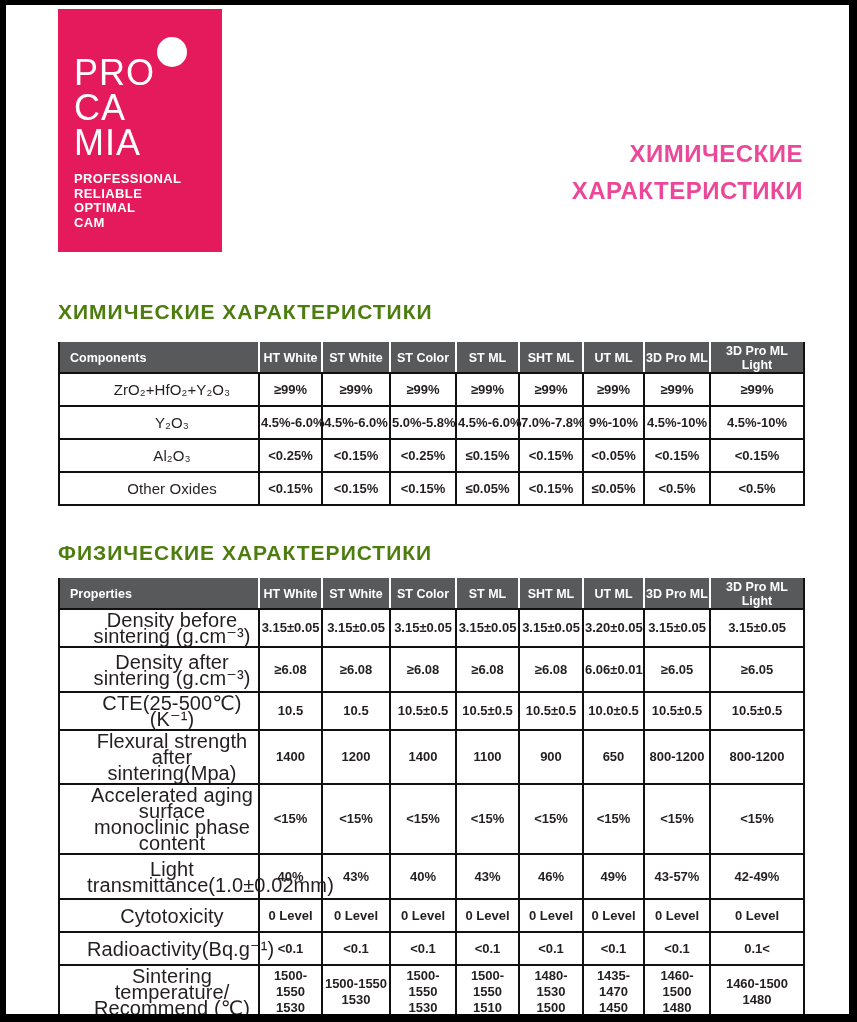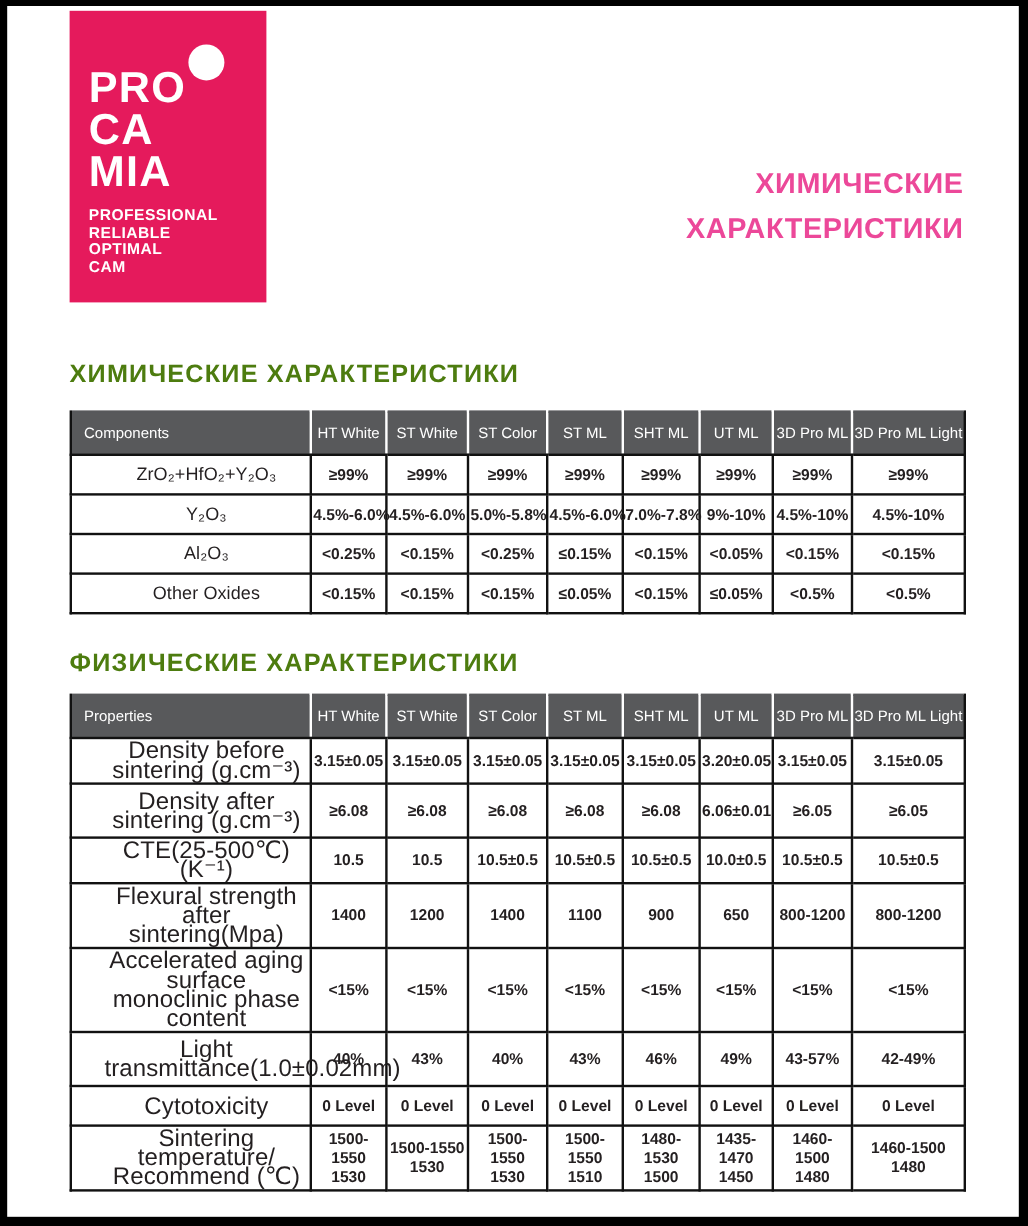--- a/index.html
+++ b/index.html
@@ -30,21 +30,21 @@
     position: absolute;
     left: 99px; top: 28px;
     width: 30px; height: 30px;
     border-radius: 50%;
     background: #fff;
   }
   .logo-big {
     position: absolute;
     left: 16px; top: 46px;
     font-size: 36px;
-    font-weight: bold;
+    font-weight: normal;
     line-height: 35px;
     letter-spacing: 1px;
   }
   .logo-small {
     position: absolute;
     left: 16px; top: 163px;
     font-size: 13px;
     font-weight: bold;
     line-height: 14.5px;
     letter-spacing: 0.4px;
@@ -84,22 +84,22 @@
     width: 745px;
     background: #fff;
   }
   #chem-table { top: 337px; }
   #phys-table { top: 573px; }
 
   table.spec th {
     background: #58595B;
     color: #fff;
     font-size: 12.5px;
-    font-weight: normal;
-    height: 36px;
+    font-weight: bold;
+    height: 17px;
     text-align: center;
     vertical-align: middle;
     border-left: 2px solid #fff;
     border-bottom: 2px solid #111;
   }
   table.spec th:first-child {
     text-align: left;
     padding-left: 10px;
     border-left: 2px solid #111;
   }
@@ -331,20 +331,31 @@
         <td class="row-label">Cytotoxicity</td>
         <td>0 Level</td>
         <td>0 Level</td>
         <td>0 Level</td>
         <td>0 Level</td>
         <td>0 Level</td>
         <td>0 Level</td>
         <td>0 Level</td>
         <td>0 Level</td>
       </tr>
+      <tr class="h33">
+        <td class="row-label">Radioactivity(Bq.g⁻¹)</td>
+        <td>&lt;0.1</td>
+        <td>&lt;0.1</td>
+        <td>&lt;0.1</td>
+        <td>&lt;0.1</td>
+        <td>&lt;0.1</td>
+        <td>&lt;0.1</td>
+        <td>&lt;0.1</td>
+        <td>0.1&lt;</td>
+      </tr>
       <tr class="h48">
         <td class="row-label">Sintering temperature/
 Recommend (℃)</td>
         <td>1500-1550
 1530</td>
         <td>1500-1550
 1530</td>
         <td>1500-1550
 1530</td>
         <td>1500-1550

